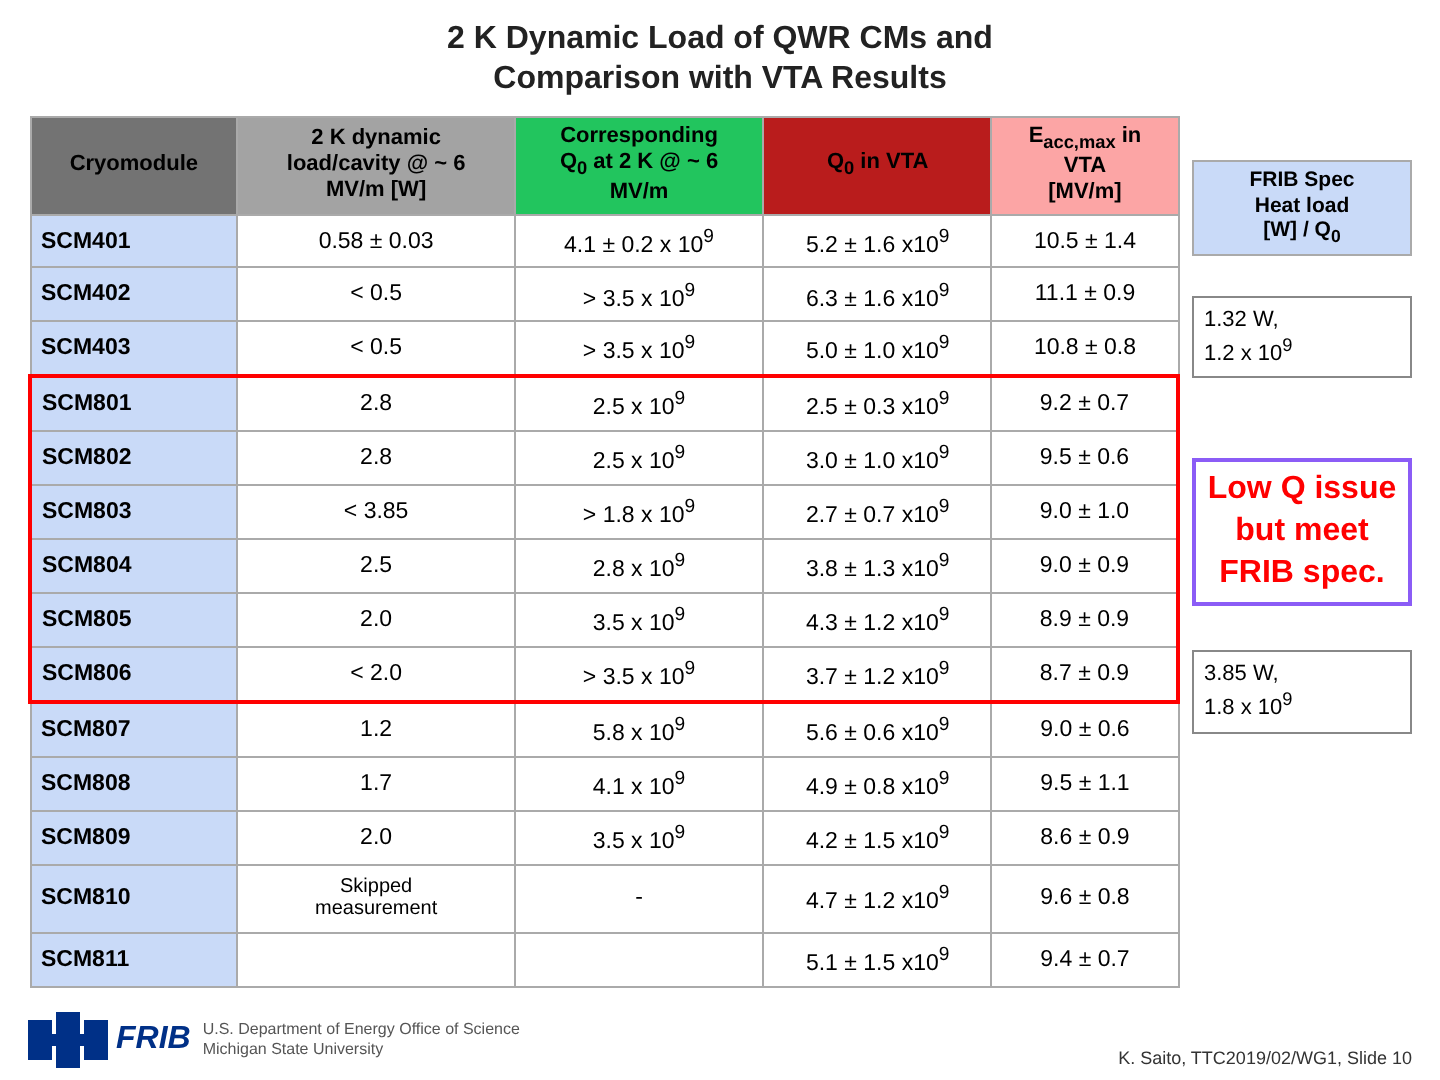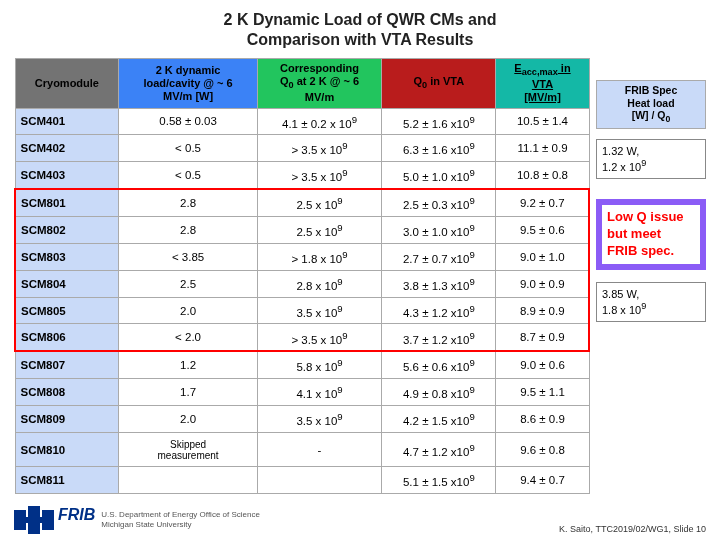--- a/index.html
+++ b/index.html
@@ -54,35 +54,36 @@
       font-weight: bold;
       background: #c9daf8;
       text-align: left;
     }
     .side-notes {
       display: flex;
       flex-direction: column;
       justify-content: flex-start;
       width: 110px;
       font-size: 11px;
-      gap: 8px;
+      gap: 18px;
       padding-top: 22px;
     }
     .side-note-box {
       border: 1px solid #888;
       padding: 4px 5px;
       background: #fff;
       line-height: 1.3;
       font-size: 11px;
     }
     .side-note-red {
-      border: 6px solid #8b5cf6;
+      border: 2px solid #8b5cf6;
       color: red;
       font-weight: bold;
-      font-size: 13px;
+      font-size: 16px;
+      text-align: center;
     }
     .footer {
       display: flex;
       flex-direction: row;
       align-items: flex-end;
       justify-content: space-between;
       margin-top: 4px;
       height: 36px;
     }
     .footer-logo {
@@ -125,24 +126,24 @@
   <div class="title">
     <span>2 K Dynamic Load of QWR CMs and</span><br>
     <span>Comparison with VTA Results</span>
   </div>
 
   <div class="table-wrapper">
     <table class="main-table">
       <thead>
         <tr>
           <th style="background:#737373;">Cryomodule</th>
-          <th style="background:#3b82f6;">2 K dynamic<br>load/cavity @ ~ 6<br>MV/m [W]</th>
+          <th style="background:#a3a3a3;">2 K dynamic<br>load/cavity @ ~ 6<br>MV/m [W]</th>
           <th style="background:#22c55e;">Corresponding<br>Q<sub>0</sub> at 2 K @ ~ 6<br>MV/m</th>
           <th style="background:#b91c1c;">Q<sub>0</sub> in VTA</th>
-          <th style="background:#14b8a6;text-decoration:underline;">E<sub>acc,max</sub> in<br>VTA<br>[MV/m]</th>
+          <th style="background:#fca5a5;">E<sub>acc,max</sub> in<br>VTA<br>[MV/m]</th>
         </tr>
       </thead>
       <tbody>
 
         <tr>
           <td class="row-label">SCM401</td>
           <td>0.58 ± 0.03</td>
           <td>4.1 ± 0.2 x 10<sup>9</sup></td>
           <td>5.2 ± 1.6 x10<sup>9</sup></td>
           <td>10.5 ± 1.4</td>
@@ -258,21 +259,21 @@
       </div>
 
       <div class="side-note-box" style="margin-top:4px;">
         <span>3.85 W,<br>1.8 x 10<sup>9</sup></span>
       </div>
     </div>
   </div>
 
   <div class="footer">
     <div class="footer-logo">
-      <div style="display:flex;gap:4px;">
+      <div style="display:flex;align-items:center;gap:4px;">
 
         <svg width="40" height="28" viewBox="0 0 40 28">
           <rect x="0" y="4" width="12" height="20" fill="#003087"></rect>
           <rect x="14" y="0" width="12" height="28" fill="#003087"></rect>
           <rect x="28" y="4" width="12" height="20" fill="#003087"></rect>
           <rect x="0" y="11" width="40" height="6" fill="#003087"></rect>
         </svg>
         <span style="font-size:16px;font-weight:bold;color:#003087;font-style:italic;">FRIB</span>
       </div>
       <div class="footer-gov">

